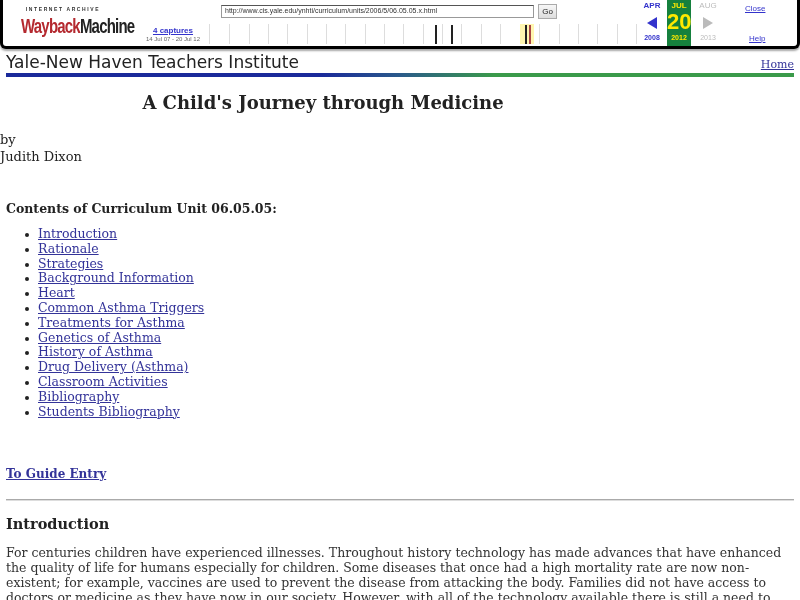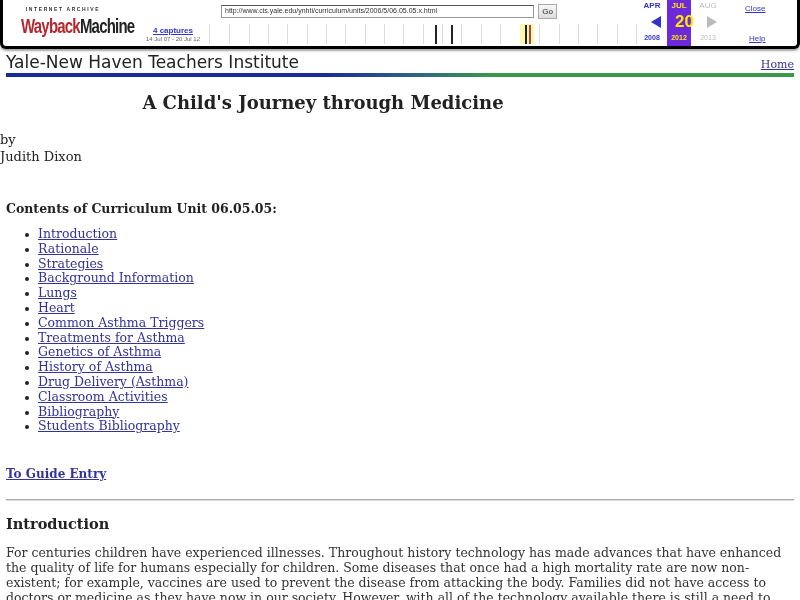--- a/index.html
+++ b/index.html
@@ -29,24 +29,24 @@
     .wm-go { position: absolute; left: 535px; top: 4px; width: 19px; height: 15px; border: 1px solid #aaa; background: linear-gradient(#f7f7f7,#ddd); font-size: 8px; text-align: center; line-height: 13px; color: #222; }
 
     .wm-timeline { position: absolute; left: 204px; top: 22px; width: 430px; height: 22px; }
     .wm-timeline .tick { position: absolute; top: 2px; width: 1px; height: 20px; background: #ddd; }
     .wm-timeline .cap { position: absolute; top: 3px; width: 2px; height: 19px; background: #222; }
     .wm-timeline .cur { position: absolute; top: 2px; width: 14px; height: 20px; background: #fff6b0; }
     .wm-timeline .red { position: absolute; top: 3px; width: 2px; height: 19px; background: #a44; }
 
     .wm-cal { position: absolute; top: 0; font-size: 8px; font-weight: bold; text-align: center; }
     .wm-prev { left: 634px; width: 30px; color: #3333cc; }
-    .wm-cur  { left: 664px; width: 24px; background: #6d28d9; color: #ffe900; height: 46px; }
+    .wm-cur  { left: 664px; width: 24px; background: #15803d; color: #ffe900; height: 46px; }
     .wm-next { left: 690px; width: 30px; color: #bbb; font-weight: normal; }
     .wm-cal .m { display: block; margin-top: 1px; height: 10px; line-height: 10px; }
-    .wm-cal .d { display: block; font-size: 17px; height: 22px; line-height: 22px; padding-left: 8px; }
+    .wm-cal .d { display: block; font-size: 22px; height: 22px; line-height: 22px; }
     .wm-cal .y { display: block; font-size: 7px; height: 10px; line-height: 10px; }
     .wm-arrow-l { width: 0; height: 0; border-top: 6px solid transparent; border-bottom: 6px solid transparent; border-right: 10px solid #3333cc; display: inline-block; margin-top: 5px; }
     .wm-arrow-r { width: 0; height: 0; border-top: 6px solid transparent; border-bottom: 6px solid transparent; border-left: 10px solid #bbb; display: inline-block; margin-top: 5px; }
 
     .wm-close { position: absolute; left: 742px; top: 4px; font-size: 8px; color: #3333cc; text-decoration: underline; }
     .wm-help  { position: absolute; left: 746px; top: 34px; font-size: 8px; color: #3333cc; text-decoration: underline; }
 
     
     .site-header { position: absolute; left: 6px; top: 52px; width: 788px; }
     .site-title { font-family: "DejaVu Sans", sans-serif; font-size: 17px; color: #222; line-height: 20px; }
@@ -146,21 +146,20 @@
   <div>Judith Dixon</div>
 </div>
 
 <div class="contents-heading">Contents of Curriculum Unit 06.05.05:</div>
 
 <ul class="toc">
   <li><a>Introduction</a></li>
   <li><a>Rationale</a></li>
   <li><a>Strategies</a></li>
   <li><a>Background Information</a></li>
-  <li><a>Lungs</a></li>
   <li><a>Heart</a></li>
   <li><a>Common Asthma Triggers</a></li>
   <li><a>Treatments for Asthma</a></li>
   <li><a>Genetics of Asthma</a></li>
   <li><a>History of Asthma</a></li>
   <li><a>Drug Delivery (Asthma)</a></li>
   <li><a>Classroom Activities</a></li>
   <li><a>Bibliography</a></li>
   <li><a>Students Bibliography</a></li>
 </ul>

